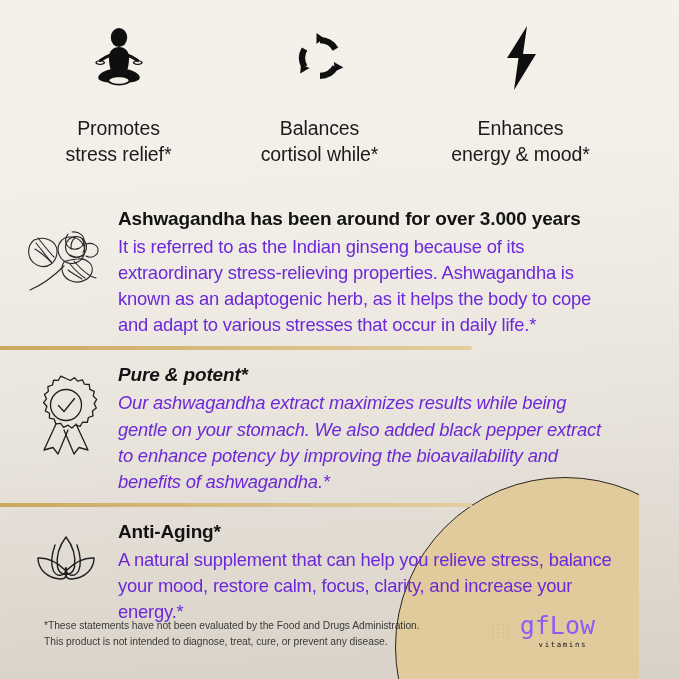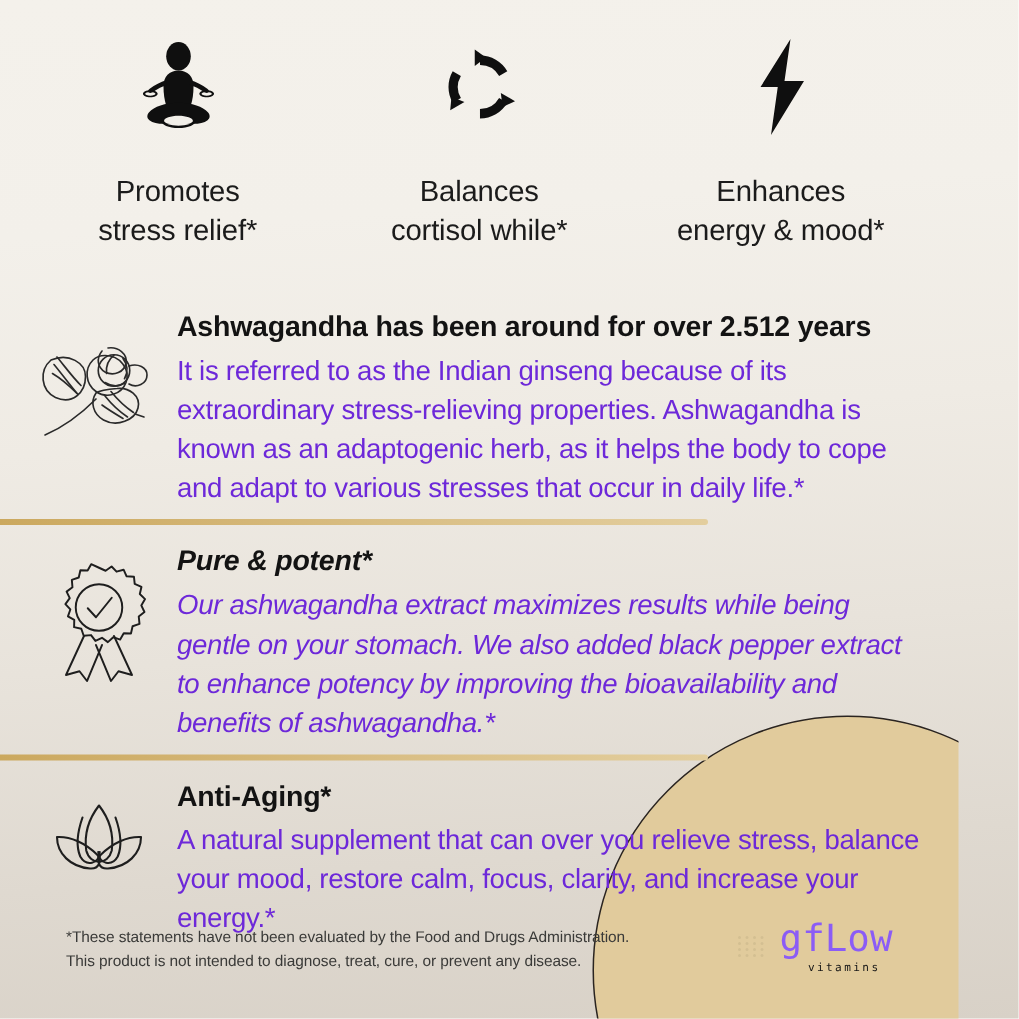--- a/index.html
+++ b/index.html
@@ -261,21 +261,21 @@
           <path d="M46 37 C50 39.5 55 39.8 59 37.5"></path>
           <path d="M62 26 C68 24 74 27 74 32 C74 38 67 41 62 38"></path>
           <path d="M40 44 C36 50 38 58 45 62 C54 67 66 62 68 54 C70 46 62 40 54 41 C48 41.5 43 42 40 44 Z"></path>
           <path d="M46 46 C50 51 55 56 61 60"></path>
           <path d="M44 52 C48 55 53 58 58 61"></path>
           <path d="M50 43 C54 48 59 53 65 57"></path>
           <path d="M66 58 L72 60"></path>
         </svg>
       </div>
       <div class="feature-body">
-        <div class="feature-title">Ashwagandha has been around for over 2.512 years</div>
+        <div class="feature-title">Ashwagandha has been around for over 3.000 years</div>
         <div class="feature-text">It is referred to as the Indian ginseng because of its extraordinary stress-relieving properties. Ashwagandha is known as an adaptogenic herb, as it helps the body to cope and adapt to various stresses that occur in daily life.*</div>
       </div>
     </div>
 
     <div class="divider"></div>
 
     <div class="feature f2">
       <div class="feature-icon">
         <svg width="76" height="84" viewBox="0 0 76 84" fill="none" stroke="#1e1e1e" stroke-width="1.3" stroke-linecap="round" stroke-linejoin="round">
           <path d="M28 50 L16 76 L25 73.5 L30 80 L40 56"></path>
@@ -299,21 +299,21 @@
         <svg width="88" height="60" viewBox="0 0 88 60" fill="none" stroke="#1e1e1e" stroke-width="1.4" stroke-linecap="round" stroke-linejoin="round">
           <path d="M44 6 C37 15 34 25 35.5 36 C38 46 50 46 52.5 36 C54 25 51 15 44 6 Z"></path>
           <path d="M33 14 C29.5 24 28.5 33 31.5 40 C35.5 47 44 45 44.5 37"></path>
           <path d="M55 14 C58.5 24 59.5 33 56.5 40 C52.5 47 44 45 43.5 37"></path>
           <path d="M16 27 C16 38 25 47 38 48 C44 48.5 46 43 43 39 C35 31 25 26.5 16 27 Z"></path>
           <path d="M72 27 C72 38 63 47 50 48 C44 48.5 42 43 45 39 C53 31 63 26.5 72 27 Z"></path>
         </svg>
       </div>
       <div class="feature-body">
         <div class="feature-title">Anti-Aging*</div>
-        <div class="feature-text">A natural supplement that can over you relieve stress, balance your mood, restore calm, focus, clarity, and increase your energy.*</div>
+        <div class="feature-text">A natural supplement that can help you relieve stress, balance your mood, restore calm, focus, clarity, and increase your energy.*</div>
       </div>
     </div>
 
   </div>
 
   <div class="footer">
     <div class="disclaimer">
       <div>*These statements have not been evaluated by the Food and Drugs Administration.</div>
       <div>This product is not intended to diagnose, treat, cure, or prevent any disease.</div>
     </div>

